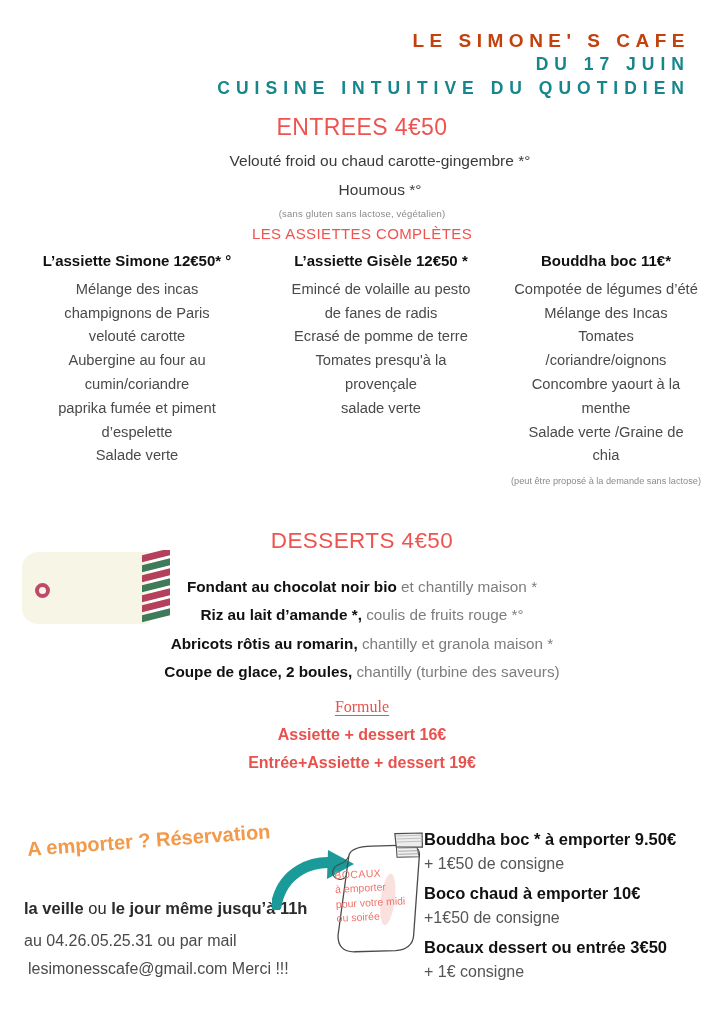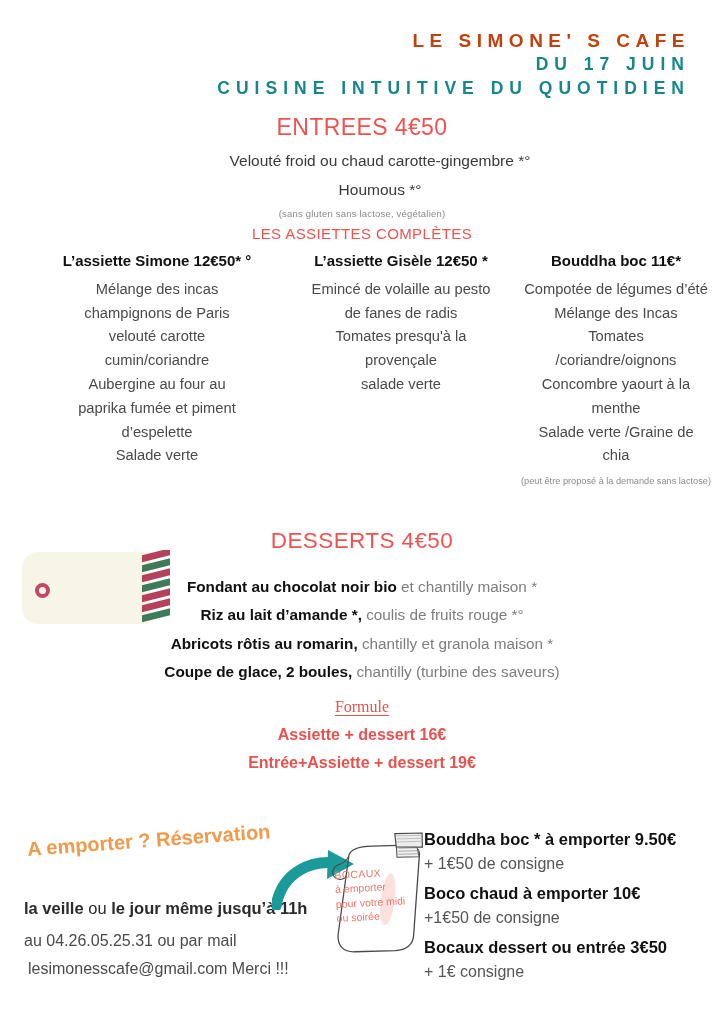--- a/index.html
+++ b/index.html
@@ -62,21 +62,20 @@
     font-weight: 300;
     letter-spacing: 0.2px;
   }
 
   
   .plates {
     display: flex;
     margin-top: 10px;
     padding: 0 8px;
     align-items: flex-start;
-    margin-left: 20px;
   }
   .plate-col {
     flex: 1 1 0;
     text-align: center;
     padding: 0 4px;
   }
   .plate-col.col-1 { flex: 0 0 250px; }
   .plate-col.col-2 { flex: 0 0 222px; }
   .plate-col.col-3 { flex: 1 1 auto; }
   .plate-title {
@@ -292,31 +291,32 @@
 <div>
   <div class="section-title" id="assiettes-title">LES ASSIETTES COMPLÈTES</div>
 
   <div class="plates">
 
     <div class="plate-col col-1">
       <div class="plate-title">L’assiette Simone 12€50* °</div>
       <div class="plate-line">Mélange des incas</div>
       <div class="plate-line">champignons de Paris</div>
       <div class="plate-line">velouté carotte</div>
+      <div class="plate-line">Aubergine au four au</div>
       <div class="plate-line">cumin/coriandre</div>
-      <div class="plate-line">Aubergine au four au</div>
       <div class="plate-line">paprika fumée et piment</div>
       <div class="plate-line">d’espelette</div>
       <div class="plate-line">Salade verte</div>
     </div>
 
     <div class="plate-col col-2">
       <div class="plate-title">L’assiette Gisèle 12€50 *</div>
       <div class="plate-line">Emincé de volaille au pesto</div>
       <div class="plate-line">de fanes de radis</div>
+      <div class="plate-line">Ecrasé de pomme de terre</div>
       <div class="plate-line">Tomates presqu'à la</div>
       <div class="plate-line">provençale</div>
       <div class="plate-line">salade verte</div>
     </div>
 
     <div class="plate-col col-3">
       <div class="plate-title">Bouddha boc  11€*</div>
       <div class="plate-line">Compotée de légumes d’été</div>
       <div class="plate-line">Mélange des Incas</div>
       <div class="plate-line">Tomates</div>

